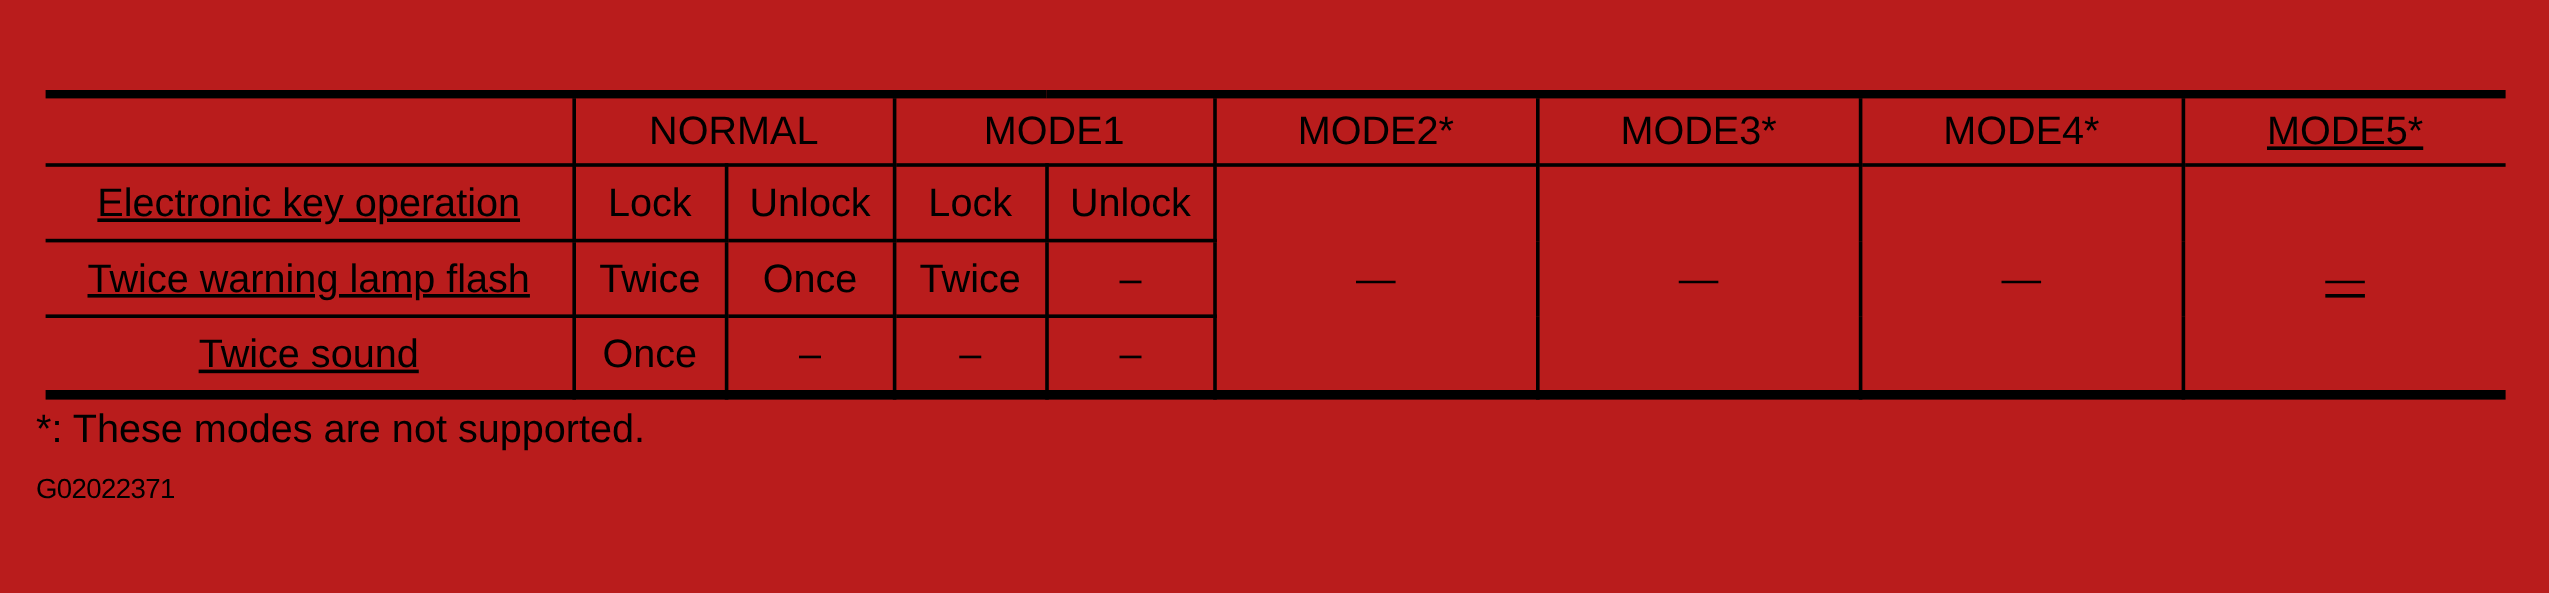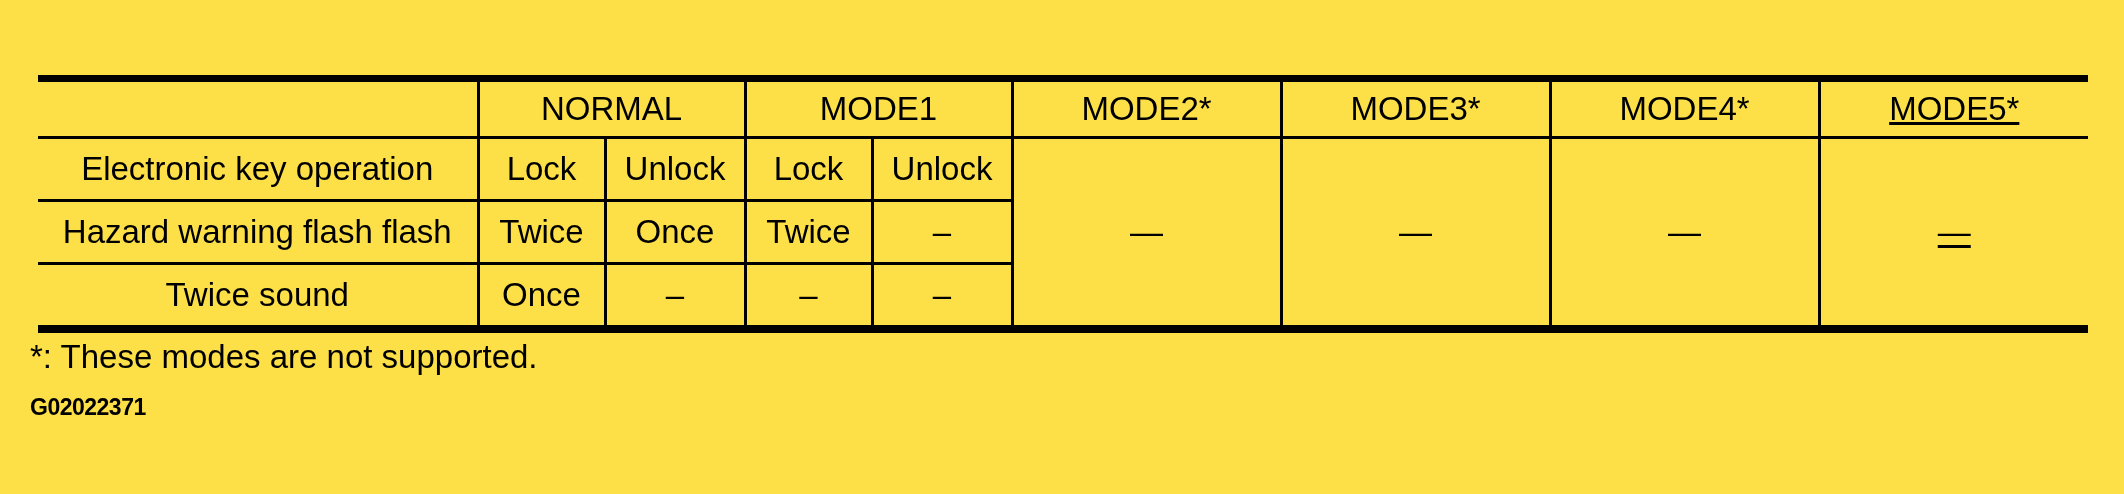--- a/index.html
+++ b/index.html
@@ -6,21 +6,21 @@
     margin: 0;
     padding: 0;
     background: #ffffff;
     font-family: "Liberation Sans", sans-serif;
     color: #000000;
   }
   .page {
     position: relative;
     width: 2124px;
     height: 494px;
-    background: #fde047;
+    background: #b91c1c;
     overflow: hidden;
   }
   table.mode-table {
     position: absolute;
     left: 38px;
     top: 75px;
     width: 2050px;
     border-collapse: collapse;
     table-layout: fixed;
     border-top: 7px solid #000;
@@ -36,36 +36,37 @@
     overflow: hidden;
     white-space: nowrap;
   }
   table.mode-table tr.header-row td { height: 54px; }
   table.mode-table tr.data-row td { height: 60px; }
   td.no-left  { border-left: none !important; }
   td.no-right { border-right: none !important; text-decoration: underline; }
   td.row-label {
     text-align: left;
     padding-left: 20px;
+    text-decoration: underline;
   }
   td.merged-dash { font-size: 33px; }
   .footnote {
     position: absolute;
     left: 30px;
     top: 338px;
     font-size: 33px;
     white-space: nowrap;
     text-align: center;
   }
   .figure-id {
     position: absolute;
     left: 30px;
     top: 394px;
     font-size: 23px;
-    font-weight: bold;
+    font-weight: normal;
     letter-spacing: -0.5px;
     white-space: nowrap;
   }
 </style>
 </head>
 <body>
 
 <div class="page">
 
   <table class="mode-table">
@@ -98,21 +99,21 @@
       <td>Unlock</td>
       <td>Lock</td>
       <td>Unlock</td>
       <td rowspan="3" class="merged-dash">—</td>
       <td rowspan="3" class="merged-dash">—</td>
       <td rowspan="3" class="merged-dash">—</td>
       <td rowspan="3" class="merged-dash no-right">—</td>
     </tr>
 
     <tr class="data-row">
-      <td class="row-label no-left">Hazard warning flash flash</td>
+      <td class="row-label no-left">Twice warning lamp flash</td>
       <td>Twice</td>
       <td>Once</td>
       <td>Twice</td>
       <td>–</td>
     </tr>
 
     <tr class="data-row">
       <td class="row-label no-left">Twice sound</td>
       <td>Once</td>
       <td>–</td>

